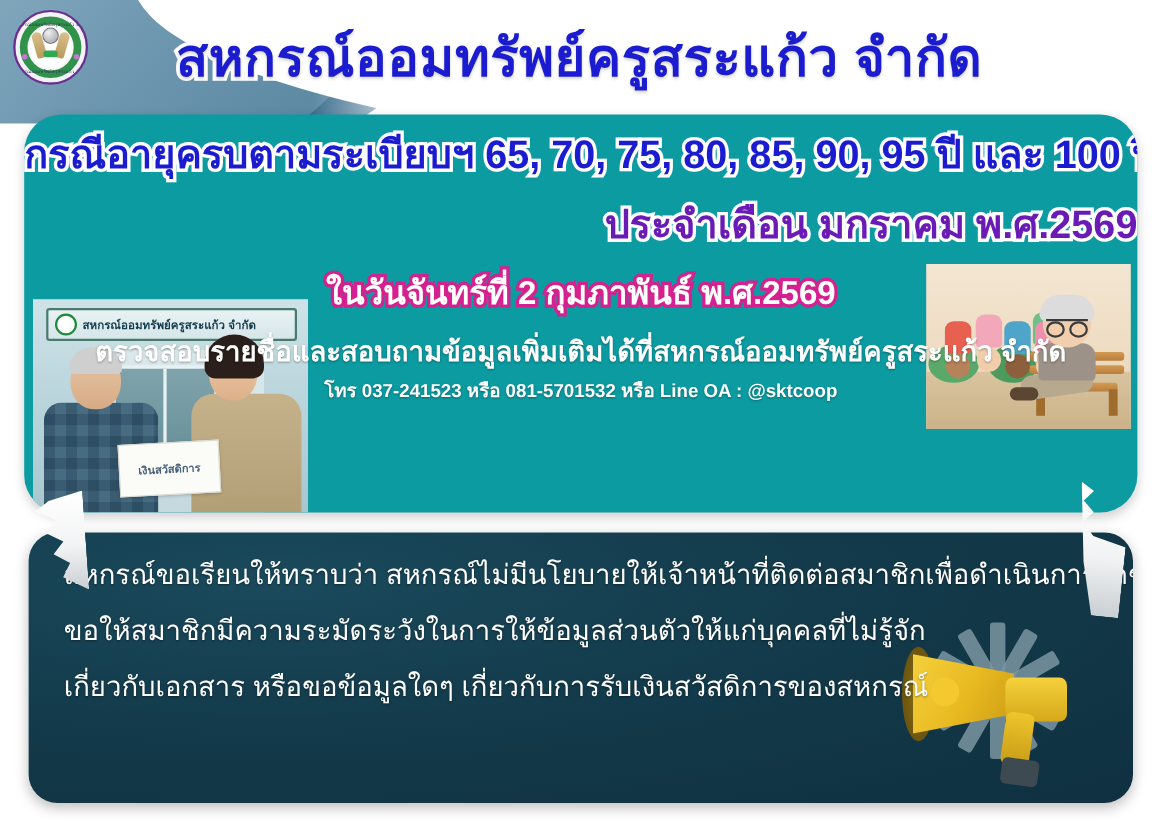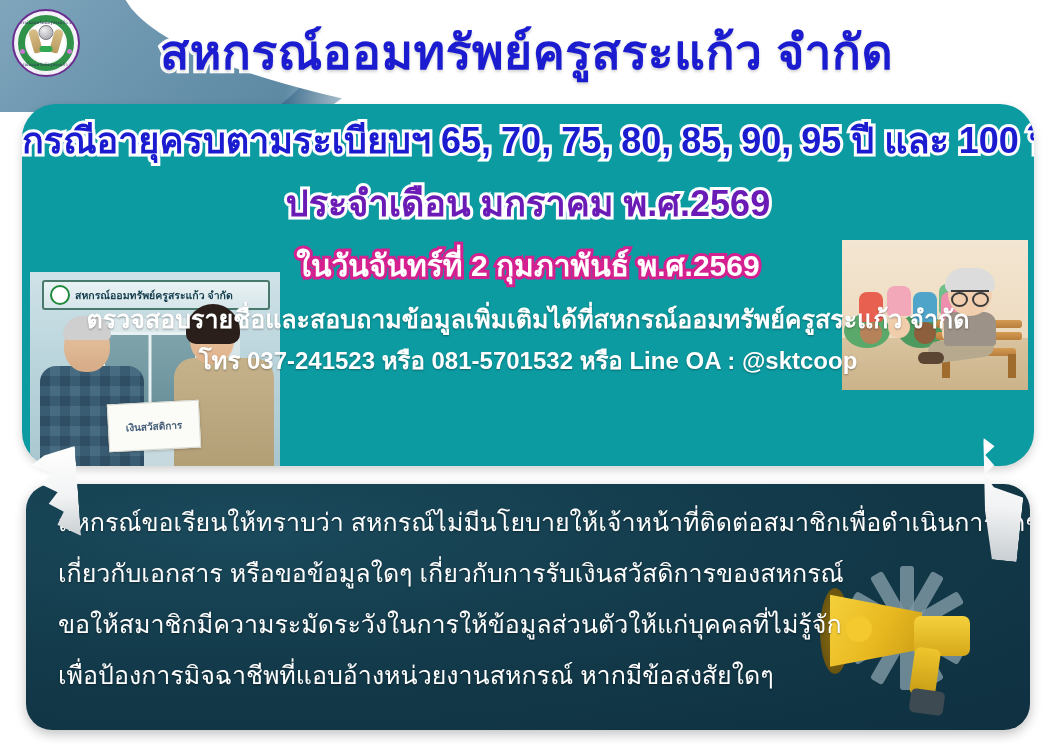--- a/index.html
+++ b/index.html
@@ -138,35 +138,35 @@
     -webkit-text-stroke: 6px #ffffff; paint-order: stroke fill;
   }
   .tl-2 {
     margin-top: 8px;
     font-size: 36px; color: #1b1bd0;
     -webkit-text-stroke: 6px #ffffff; paint-order: stroke fill;
   }
   .tl-3 {
     margin-top: 6px;
     font-size: 36px; color: #6a1bb5;
-    -webkit-text-stroke: 6px #ffffff; paint-order: stroke fill;
+    -webkit-text-stroke: 6px #ffffff; paint-order: stroke fill; text-align: right;
   }
   .tl-4 {
     margin-top: 10px;
     font-size: 30px; color: #ffffff;
     -webkit-text-stroke: 6px #d4218f; paint-order: stroke fill;
   }
   .tl-5 {
     margin-top: 10px;
     font-size: 25px; color: #ffffff;
     text-shadow: 0 1px 2px rgba(0,0,0,.35);
   }
   .tl-6 {
     margin-top: 2px;
-    font-size: 24px; color: #ffffff;
+    font-size: 17px; color: #ffffff;
     text-shadow: 0 1px 2px rgba(0,0,0,.35);
   }
 
   
   .photo {
     position: absolute; left: 8px; top: 168px;
     width: 250px; height: 194px;
     background: linear-gradient(180deg, #cfe2e8 0%, #bcd6dd 42%, #a9c6cf 100%);
     overflow: hidden;
     z-index: 3;
@@ -496,23 +496,22 @@
         <div class="glasses"></div>
       </div>
     </div>
   </div>
 
   <div class="torn torn-br"></div>
   <div class="torn torn-tl"></div>
 
   <div class="notice">
     <div class="notice-line nl-1">สหกรณ์ขอเรียนให้ทราบว่า สหกรณ์ไม่มีนโยบายให้เจ้าหน้าที่ติดต่อสมาชิกเพื่อดำเนินการใดๆ</div>
+    <div class="notice-line nl-3">ขอให้สมาชิกมีความระมัดระวังในการให้ข้อมูลส่วนตัวให้แก่บุคคลที่ไม่รู้จัก</div>
     <div class="notice-line nl-2">เกี่ยวกับเอกสาร หรือขอข้อมูลใดๆ เกี่ยวกับการรับเงินสวัสดิการของสหกรณ์</div>
-    <div class="notice-line nl-3">ขอให้สมาชิกมีความระมัดระวังในการให้ข้อมูลส่วนตัวให้แก่บุคคลที่ไม่รู้จัก</div>
-    <div class="notice-line nl-4">เพื่อป้องการมิจฉาชีพที่แอบอ้างหน่วยงานสหกรณ์   หากมีข้อสงสัยใดๆ</div>
 
     <div class="megaphone">
       <div class="ray" style="transform:rotate(-150deg)"></div>
       <div class="ray" style="transform:rotate(-120deg)"></div>
       <div class="ray" style="transform:rotate(-90deg)"></div>
       <div class="ray" style="transform:rotate(-60deg)"></div>
       <div class="ray" style="transform:rotate(-30deg)"></div>
       <div class="ray" style="transform:rotate(0deg)"></div>
       <div class="ray" style="transform:rotate(30deg)"></div>
       <div class="ray" style="transform:rotate(60deg)"></div>

